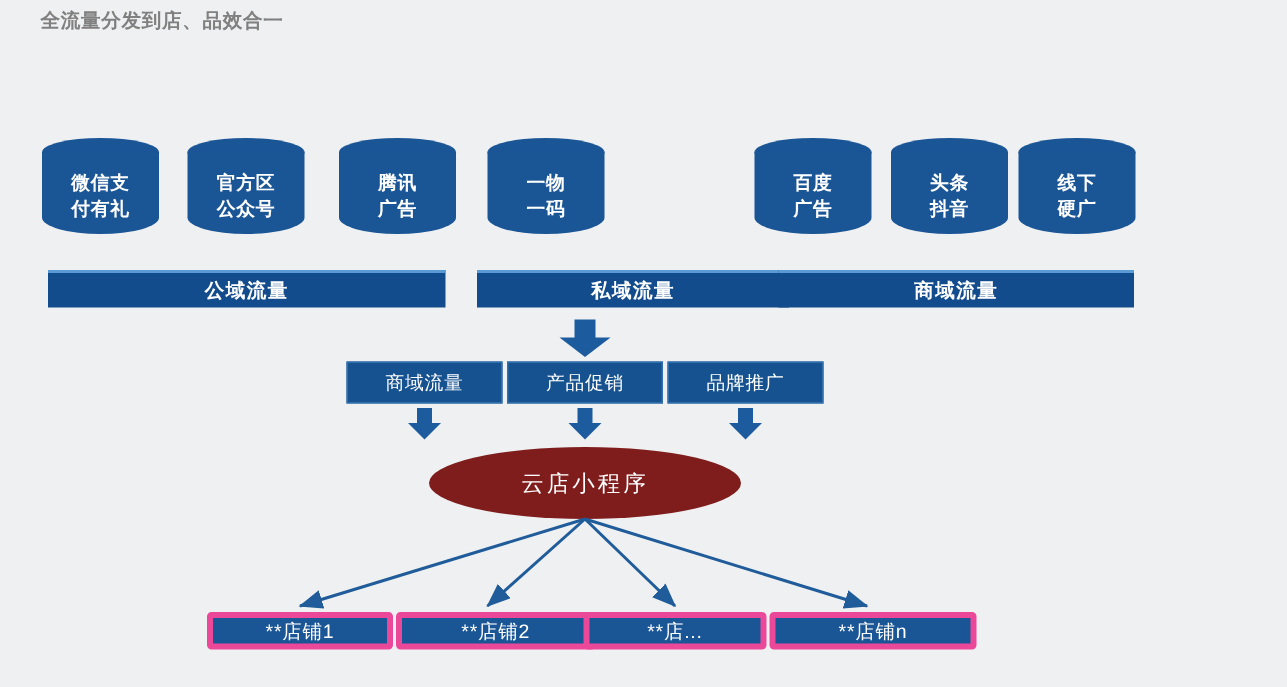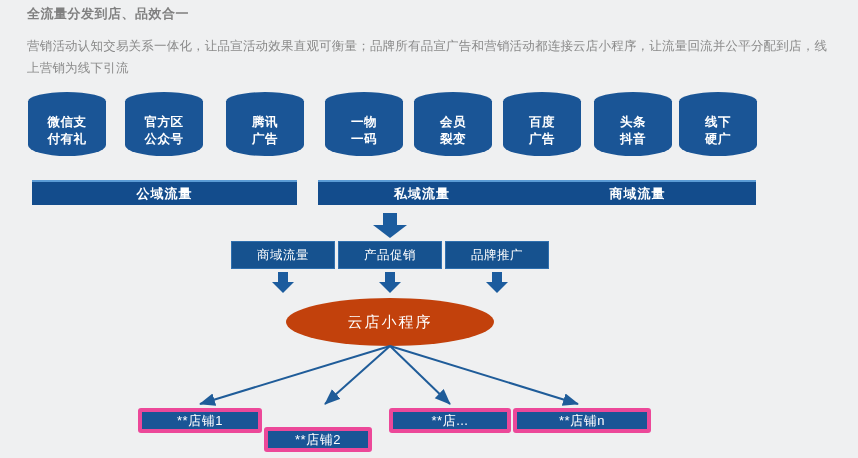--- a/index.html
+++ b/index.html
@@ -76,21 +76,21 @@
   .barrow .head{
     position:absolute;left:50%;transform:translateX(-50%);
     width:0;height:0;border-left-style:solid;border-right-style:solid;
     border-top:0 solid transparent;
     border-left-color:transparent;border-right-color:transparent;
   }
 
   
   .ellipse{
     position:absolute;left:286px;top:298px;width:208px;height:48px;
-    background:#c2410c;border-radius:50%;
+    background:#7f1d1d;border-radius:50%;
     color:#fff;font-size:15px;
     display:flex;align-items:center;justify-content:center;
     letter-spacing:2px;
   }
 
   
   .shop{
     position:absolute;top:408px;height:25px;
     background:#1a5596;
     border:4px solid #ec4899;
@@ -102,21 +102,20 @@
   }
 
   svg.lines{position:absolute;left:0;top:0;width:858px;height:458px;pointer-events:none;}
 </style>
 </head>
 <body>
 
 <div id="stage">
 
   <div class="title">全流量分发到店、品效合一</div>
-  <div class="desc">营销活动认知交易关系一体化，让品宣活动效果直观可衡量；品牌所有品宣广告和营销活动都连接云店小程序，让流量回流并公平分配到店，线上营销为线下引流</div>
 
   <div class="cyl" style="left:28px;top:92px;">
     <div class="top"></div>
     <div class="body"></div>
     <div class="lbl">
       <div>微信支</div>
       <div>付有礼</div>
     </div>
   </div>
 
@@ -140,28 +139,20 @@
 
   <div class="cyl" style="left:325px;top:92px;">
     <div class="top"></div>
     <div class="body"></div>
     <div class="lbl">
       <div>一物</div>
       <div>一码</div>
     </div>
   </div>
 
-  <div class="cyl" style="left:414px;top:92px;">
-    <div class="top"></div>
-    <div class="body"></div>
-    <div class="lbl">
-      <div>会员</div>
-      <div>裂变</div>
-    </div>
-  </div>
 
   <div class="cyl" style="left:503px;top:92px;">
     <div class="top"></div>
     <div class="body"></div>
     <div class="lbl">
       <div>百度</div>
       <div>广告</div>
     </div>
   </div>
 
@@ -217,17 +208,17 @@
         <path d="M0,0 L8,3.2 L0,6.4 Z" fill="#1f5c99"></path>
       </marker>
     </defs>
     <line x1="390" y1="346" x2="200" y2="404" stroke="#1f5c99" stroke-width="2" marker-end="url(#ah)"></line>
     <line x1="390" y1="346" x2="325" y2="404" stroke="#1f5c99" stroke-width="2" marker-end="url(#ah)"></line>
     <line x1="390" y1="346" x2="450" y2="404" stroke="#1f5c99" stroke-width="2" marker-end="url(#ah)"></line>
     <line x1="390" y1="346" x2="578" y2="404" stroke="#1f5c99" stroke-width="2" marker-end="url(#ah)"></line>
   </svg>
 
   <div class="shop" style="left:138px;width:124px;">**店铺1</div>
-  <div class="shop" style="left:264px;width:108px;margin-top:19px;">**店铺2</div>
+  <div class="shop" style="left:264px;width:133px;">**店铺2</div>
   <div class="shop" style="left:389px;width:122px;">**店...</div>
   <div class="shop" style="left:513px;width:138px;">**店铺n</div>
 
 </div>
 
 </body></html>

